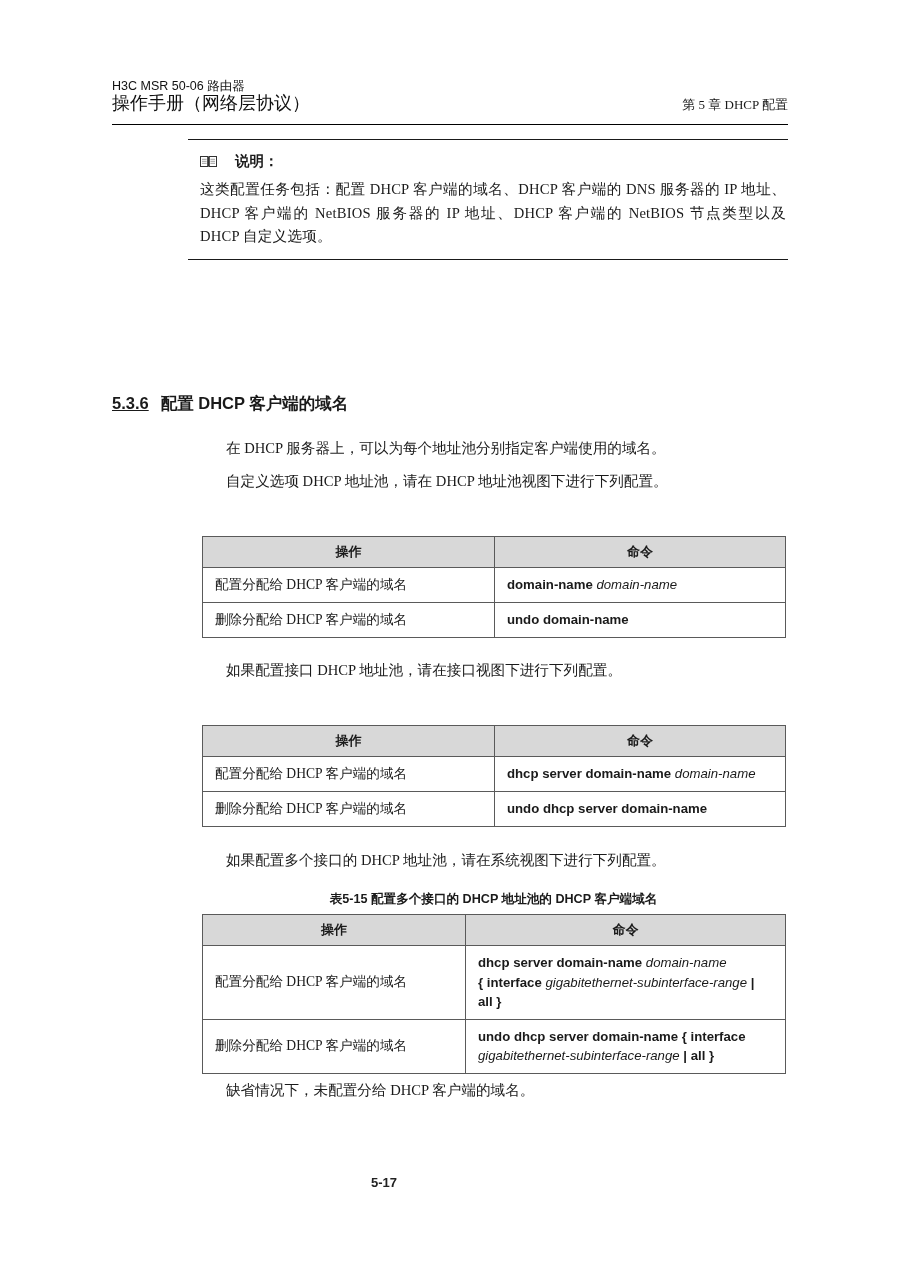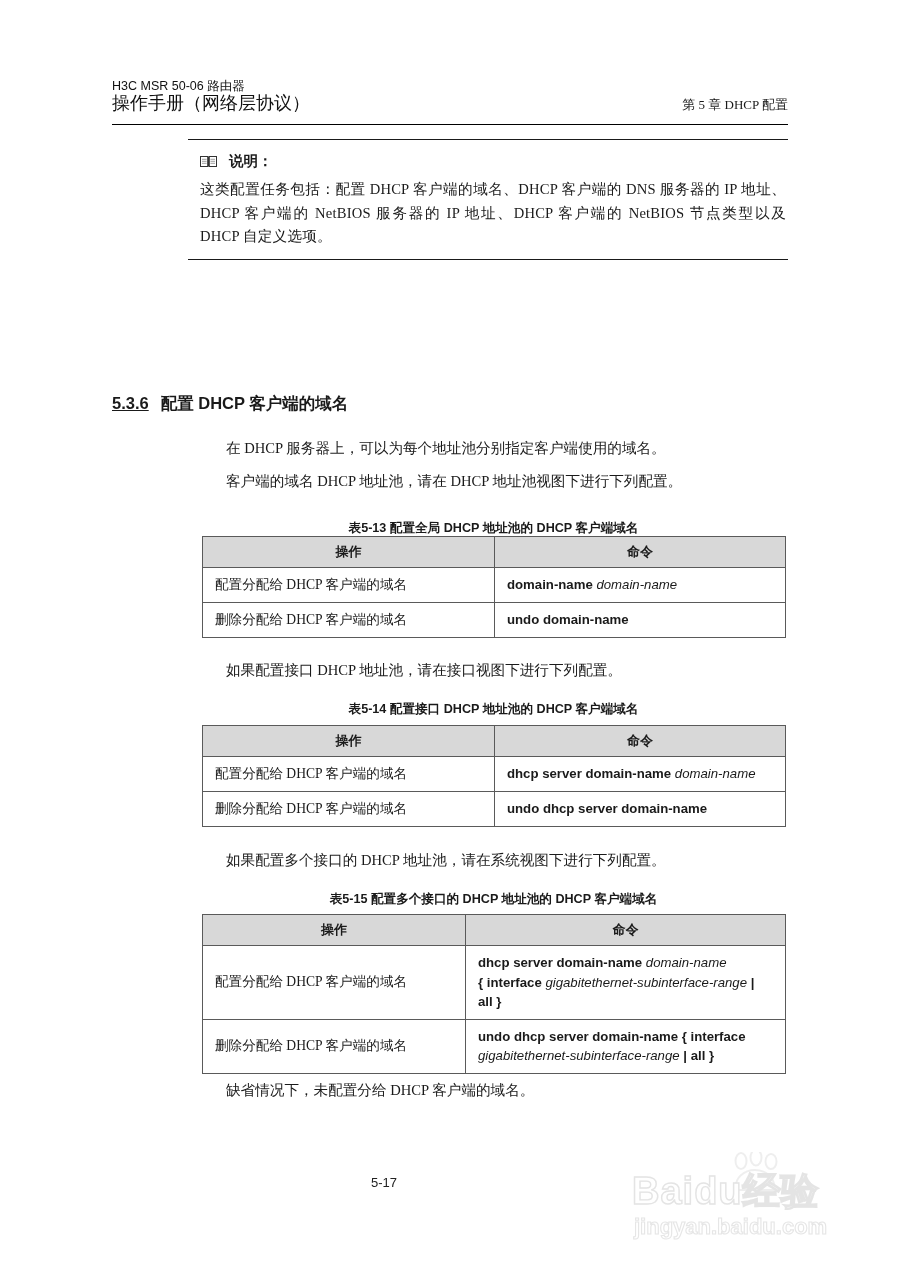--- a/index.html
+++ b/index.html
@@ -70,21 +70,21 @@
     top: 139px;
     width: 600px;
     border-top: 1.6px solid #1a1a1a;
     border-bottom: 1.6px solid #1a1a1a;
     padding: 9px 0 10px 0;
     box-sizing: content-box;
   }
   .note-title {
     display: flex;
     align-items: center;
-    gap: 12px;
+    gap: 18px;
     font-family: "Liberation Sans", "DejaVu Sans", sans-serif;
     font-size: 14.5px;
     font-weight: bold;
     line-height: 20px;
     margin: 2px 0 7px 12px;
   }
   .book-icon {
     display: inline-block;
     width: 17px;
     height: 13px;
@@ -177,20 +177,21 @@
   
   .folio {
     position: absolute;
     left: 0;
     top: 1175px;
     width: 768px;
     text-align: center;
     font-family: "Liberation Sans", "DejaVu Sans", sans-serif;
     font-size: 13px;
     color: #222;
+    font-weight: bold;
   }
 
   
   .watermark {
     position: absolute;
     left: 632px;
     top: 1152px;
     width: 262px;
     height: 100px;
     pointer-events: none;
@@ -262,23 +263,22 @@
       <span>说明：</span>
     </div>
     <p class="note-p">这类配置任务包括：配置 DHCP 客户端的域名、DHCP 客户端的 DNS 服务器的 IP 地址、DHCP 客户端的 NetBIOS 服务器的 IP 地址、DHCP 客户端的 NetBIOS 节点类型以及 DHCP 自定义选项。</p>
   </div>
 
   <div class="h3" style="top:392px">
     <span class="num">5.3.6</span><span>配置 DHCP 客户端的域名</span>
   </div>
 
   <div class="para" style="top:437px">在 DHCP 服务器上，可以为每个地址池分别指定客户端使用的域名。</div>
-  <div class="para" style="top:470px">客户端的域名 DHCP 地址池，请在 DHCP 地址池视图下进行下列配置。</div>
-
-  <div class="tbl-caption" style="left:202px; top:519px; width:583px;">表5-13  配置全局 DHCP 地址池的 DHCP 客户端域名</div>
+  <div class="para" style="top:470px">自定义选项 DHCP 地址池，请在 DHCP 地址池视图下进行下列配置。</div>
+
   <table class="cmdtable" style="top:536px">
     <colgroup>
         <col style="width:292px">
         <col style="width:291px">
       </colgroup>
     <thead>
       <tr>
         <th>操作</th>
         <th>命令</th>
       </tr>
@@ -290,21 +290,20 @@
       </tr>
       <tr>
         <td class="op">删除分配给 DHCP 客户端的域名</td>
         <td class="cmd"><span class="brace">undo domain-name</span></td>
       </tr>
     </tbody>
   </table>
 
   <div class="para" style="top:659px">如果配置接口 DHCP 地址池，请在接口视图下进行下列配置。</div>
 
-  <div class="tbl-caption" style="left:202px; top:700px; width:583px;">表5-14  配置接口 DHCP 地址池的 DHCP 客户端域名</div>
   <table class="cmdtable" style="top:725px">
     <colgroup>
         <col style="width:292px">
         <col style="width:291px">
       </colgroup>
     <thead>
       <tr>
         <th>操作</th>
         <th>命令</th>
       </tr>
@@ -344,30 +343,14 @@
         <td class="op">删除分配给 DHCP 客户端的域名</td>
         <td class="cmd"><span class="brace">undo dhcp server domain-name </span><span class="brace">{ </span><span class="brace">interface</span><br><span class="varlight">gigabitethernet-subinterface-range</span><span class="brace"> | </span><span class="brace">all</span><span class="brace"> }</span></td>
       </tr>
     </tbody>
   </table>
 
   <div class="para" style="top:1079px">缺省情况下，未配置分给 DHCP 客户端的域名。</div>
 
   <div class="folio">5-17</div>
 
-  <div class="watermark">
-    <div class="wm-paw">
-      <svg viewBox="0 0 62 40" width="62" height="40" aria-hidden="true">
-        <g fill="none" stroke="#ececec" stroke-width="2">
-          <ellipse cx="13" cy="9" rx="5.5" ry="8"></ellipse>
-          <ellipse cx="28" cy="5.5" rx="5.5" ry="8"></ellipse>
-          <ellipse cx="43" cy="9.5" rx="5.5" ry="7.5"></ellipse>
-          <path d="M8 38 C6 26, 16 18, 27 18 C38 18, 48 26, 46 38 Z"></path>
-        </g>
-      </svg>
-    </div>
-    <div class="wm-row1">
-      <span>Bai</span><span>du</span><span class="cn">经验</span>
-    </div>
-    <div class="wm-row2">jingyan.baidu.com</div>
-  </div>
 
 </div>
 
 </body></html>

